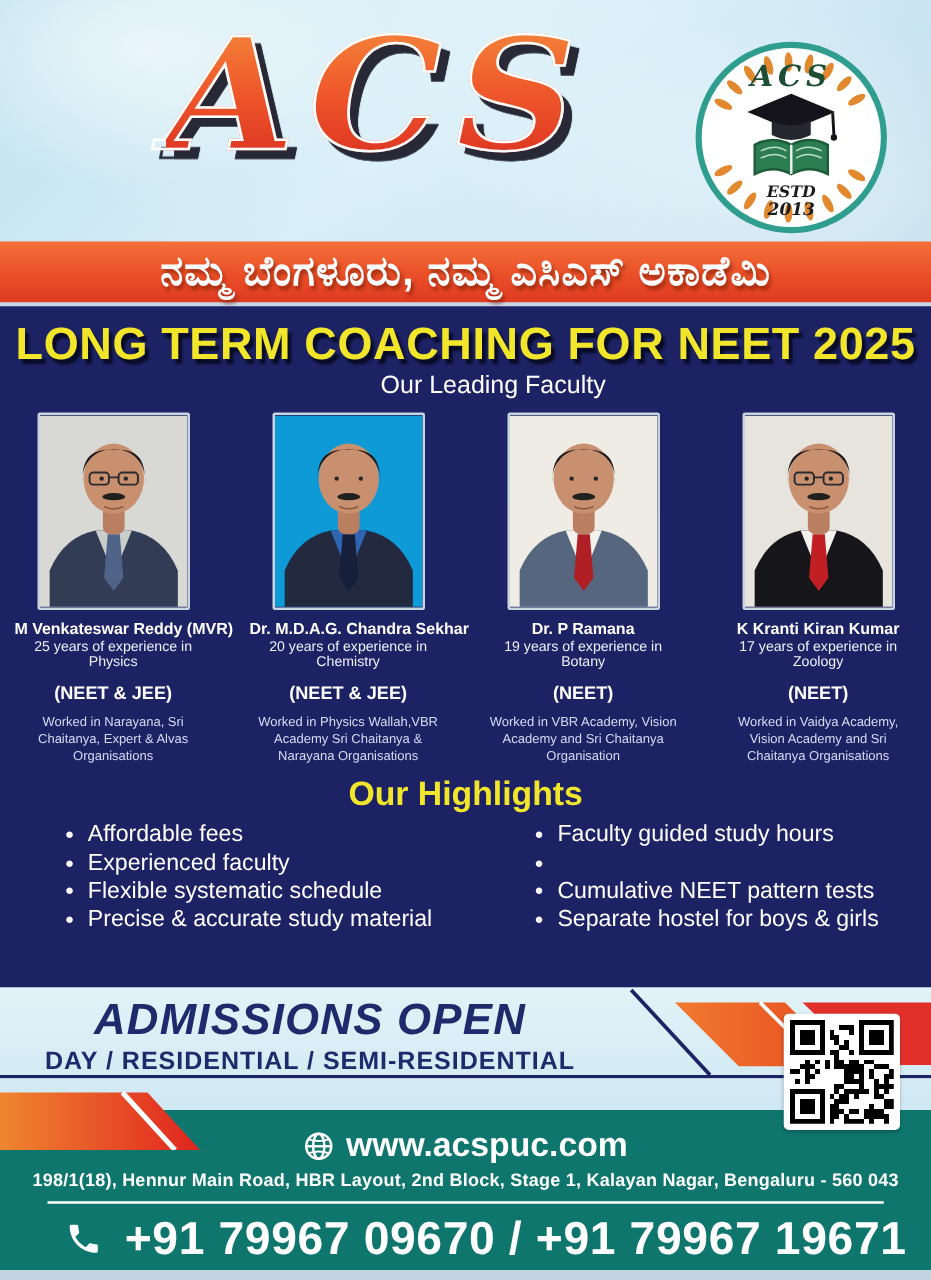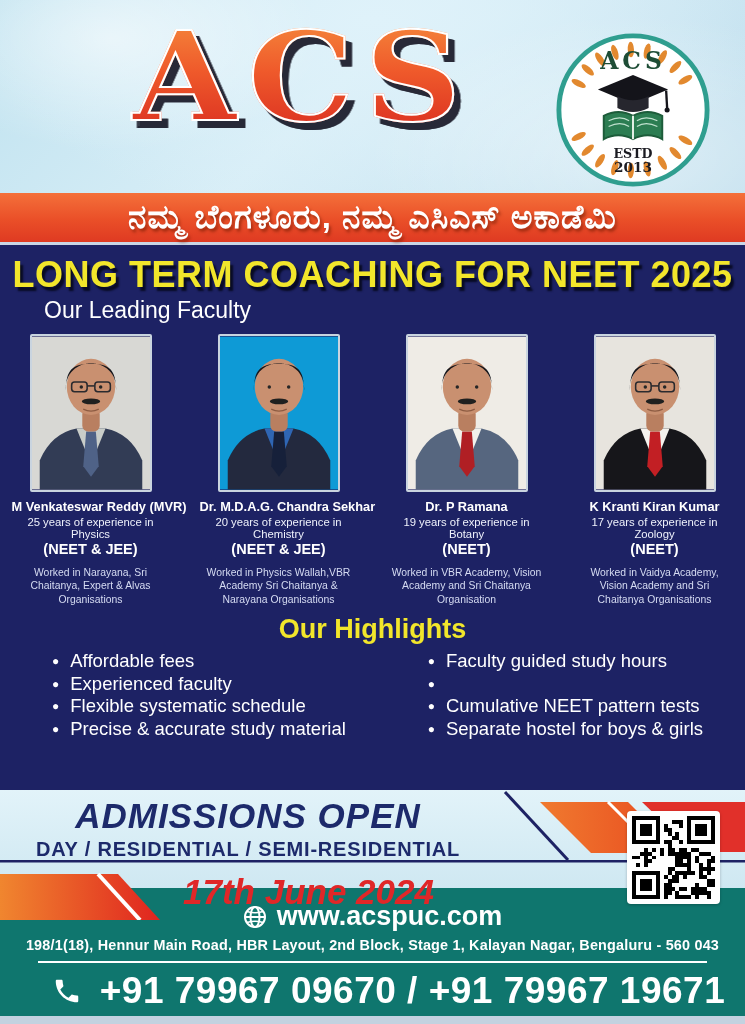--- a/index.html
+++ b/index.html
@@ -8,20 +8,21 @@
 
   .poster { width:745px; height:1024px; display:flex; flex-direction:column; }
 
   
   .header { position:relative; height:216px;
     background:
       radial-gradient(ellipse 300px 160px at 15% 20%, rgba(255,255,255,.55), rgba(255,255,255,0) 70%),
       radial-gradient(ellipse 380px 200px at 85% 80%, rgba(255,255,255,.4), rgba(255,255,255,0) 70%),
       radial-gradient(ellipse 500px 260px at 50% 10%, #dff2fa, rgba(223,242,250,0) 80%),
       linear-gradient(135deg,#bfe2ef 0%, #d8eef7 45%, #bfdeed 100%);
+    font-style: italic;
   }
   .brand-block { position:absolute; left:78px; top:14px; width:448px; text-align:center; }
   .brand-acs {
     font-family:"DejaVu Serif", serif; font-weight:900; font-size:124px; line-height:1.02;
     letter-spacing:10px; color:#e1402a;
     background:linear-gradient(180deg,#f58a3c 0%, #ef5a2b 45%, #d92b20 100%);
     -webkit-background-clip:text; background-clip:text; -webkit-text-fill-color:transparent;
     -webkit-text-stroke:2px #ffffff;
     filter:drop-shadow(6px 7px 0 rgba(24,24,38,.92));
     transform:scaleX(1.08); display:inline-block;
@@ -34,28 +35,28 @@
   .band { height:58px; display:flex; align-items:center; justify-content:center;
     background:linear-gradient(180deg,#f4703a 0%, #ea4f28 55%, #df3a22 100%);
     border-bottom:3px solid #c9d6e6;text-align:right; }
   .band-text { color:#ffffff; font-size:33px; font-weight:800; letter-spacing:1px;
     text-shadow:2px 3px 3px rgba(110,25,0,.55); }
 
   
   .main { height:612px; background:#1d2264; overflow:hidden; }
   .headline { margin-top:9px; text-align:center; font-size:36px; font-weight:900; letter-spacing:.5px;
     color:#f2e62b; text-shadow:3px 4px 2px rgba(5,7,25,.85); }
-  .lead { font-size:23px; font-weight:500; color:#ffffff; margin-top:1px;margin-left:44px; }
+  .lead { text-align:center; font-size:20px; font-weight:500; color:#ffffff; margin-top:1px;margin-left:44px; }
 
   .faculty-grid { display:flex; justify-content:center; gap:30px; margin-top:10px; }
   .card { width:158px; text-align:center; }
   .photo { width:122px; height:158px; display:block; margin:0 auto; border:2px solid #c9d4df; border-radius:2px; }
   .f-name { margin-top:7px; font-size:12.8px; font-weight:800; color:#ffffff; white-space:nowrap; }
   .f-exp  { margin-top:2px; font-size:11.3px; color:#eef1fb; }
-  .f-exam { margin-top:1px; font-size:14.5px; font-weight:600; color:#ffffff; }
+  .f-exam { margin-top:11px; font-size:14.5px; font-weight:600; color:#ffffff; }
   .f-work { margin-top:9px; font-size:10.4px; line-height:1.3; color:#d5dbf2; }
 
   .hl-title { margin-top:8px; text-align:center; font-size:27px; font-weight:900; color:#f2e62b; }
   .hl-wrap { display:flex; justify-content:space-between; padding:5px 42px 0 52px; }
   .hl-list { list-style:none; }
   .hl-list li { display:flex; align-items:center; gap:11px; height:22.5px; font-size:18.5px; color:#ffffff; }
   .dot { font-size:12px; line-height:1; color:#ffffff; }
 
   
   .admissions { position:relative; height:110px;
@@ -431,21 +432,20 @@
           <rect x="14" y="0" width="7" height="7" fill="#000"></rect>
           <rect x="15" y="1" width="5" height="5" fill="#fff"></rect>
           <rect x="16" y="2" width="3" height="3" fill="#000"></rect>
           <rect x="0" y="14" width="7" height="7" fill="#000"></rect>
           <rect x="1" y="15" width="5" height="5" fill="#fff"></rect>
           <rect x="2" y="16" width="3" height="3" fill="#000"></rect>
         </svg>
     </div>
 
     <div class="batch-row">
-      <span class="batch-date">17th June 2024</span>
     </div>
   </section>
 
   <footer class="footer">
     <div class="site-row">
       <svg width="24" height="24" viewBox="0 0 24 24">
         <circle cx="12" cy="12" r="10" fill="none" stroke="#ffffff" stroke-width="2"></circle>
         <ellipse cx="12" cy="12" rx="4.5" ry="10" fill="none" stroke="#ffffff" stroke-width="2"></ellipse>
         <line x1="2" y1="12" x2="22" y2="12" stroke="#ffffff" stroke-width="2"></line>
         <path d="M4,6.5 Q12,9 20,6.5 M4,17.5 Q12,15 20,17.5" stroke="#ffffff" stroke-width="1.6" fill="none"></path>

